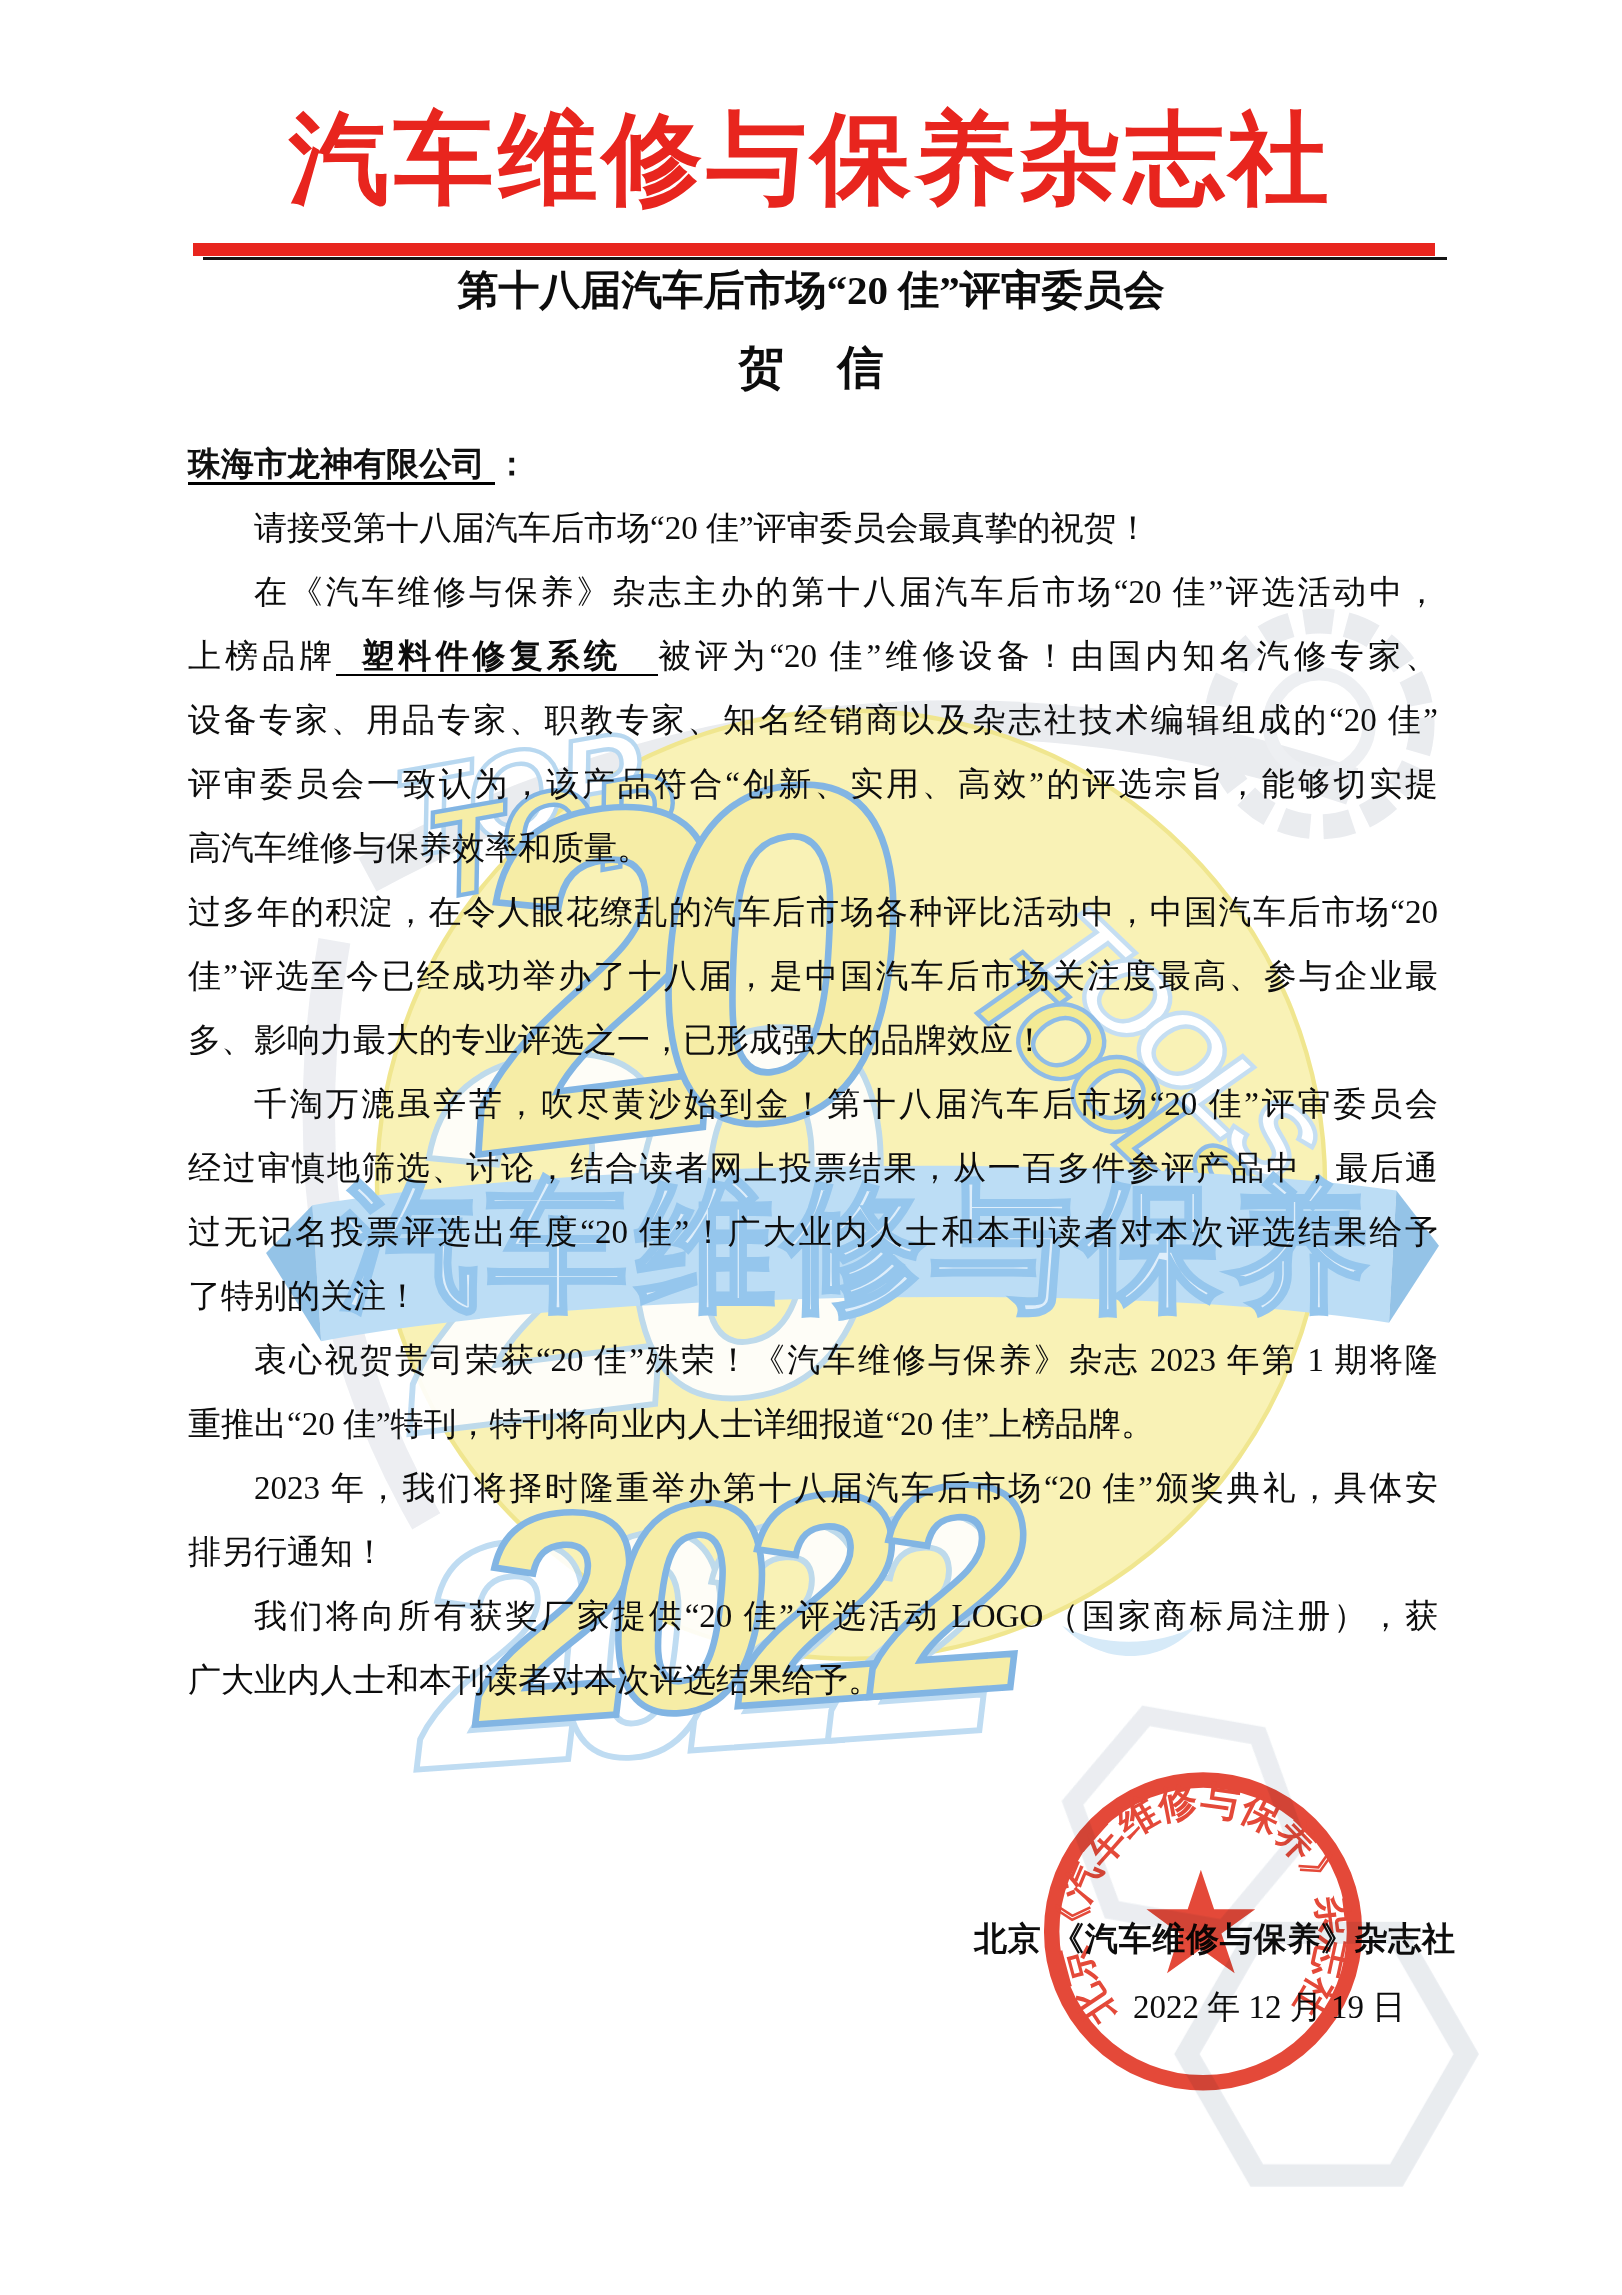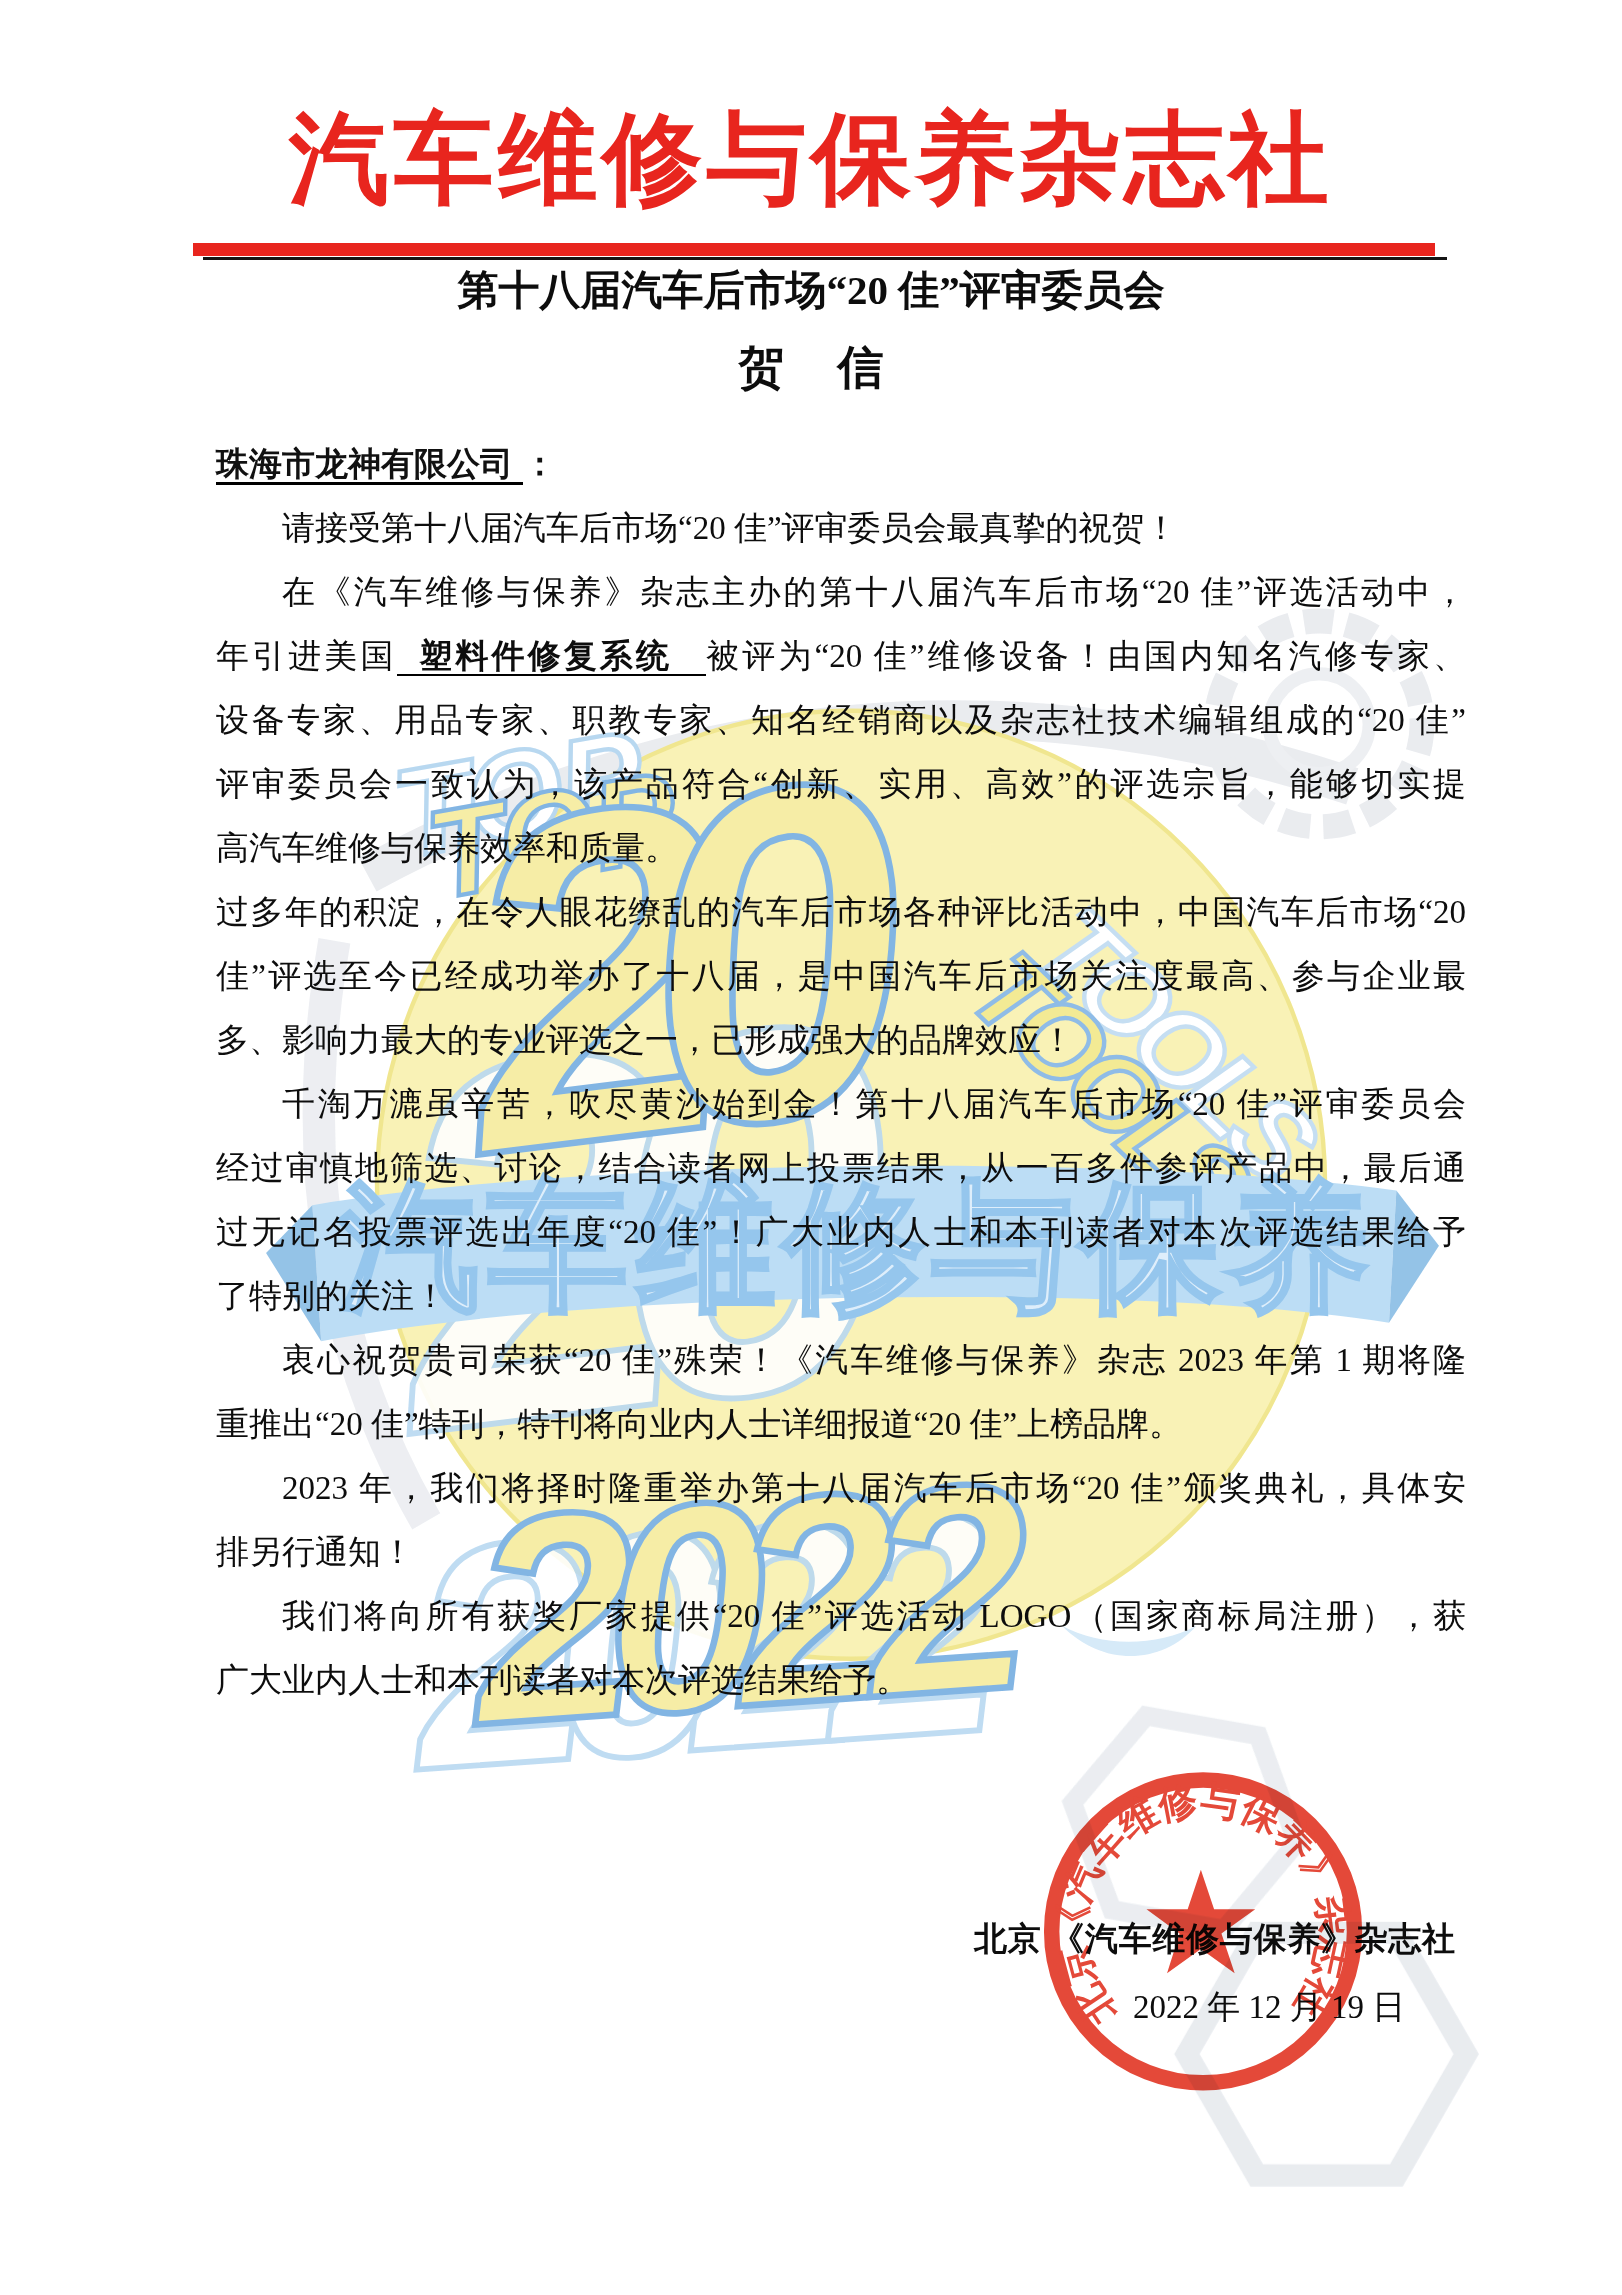--- a/index.html
+++ b/index.html
@@ -11,21 +11,21 @@
              font-family:"Liberation Serif","DejaVu Serif",serif;}
   .red-rule{position:absolute;top:243px;left:193px;width:1242px;height:12.5px;background:#e8251e;}
   .black-rule{position:absolute;top:257px;left:203px;width:1244px;height:2.9px;background:#151515;}
   .committee{position:absolute;top:266px;left:0;width:100%;text-align:center;
              font-size:41px;font-weight:bold;line-height:49px;color:#0d0d0d;
              font-family:Liberation Serif, serif;}
   .doc-title{position:absolute;top:341px;left:0;width:100%;text-align:center;
              font-size:46px;font-weight:bold;line-height:53px;color:#0d0d0d;word-spacing:40px;
              font-family:"Liberation Sans","DejaVu Sans",sans-serif;}
   
-  .body-block{position:absolute;top:432px;left:188px;width:1250px;z-index:2;margin-left:28px;}
+  .body-block{position:absolute;top:432px;left:188px;width:1250px;z-index:2;}
   .line{height:64px;line-height:64px;font-size:33px;color:#0d0d0d;}
   .line.ind{text-indent:66px;}
   .line.j{text-align:justify;text-align-last:justify;}
   .sal{height:64px;line-height:64px;font-size:33px;}
   .sal-name{font-weight:bold;border-bottom:3.7px solid #000;padding-right:10.3px;}
   .sal-colon{font-weight:bold;}
   .ul{border-bottom:2.9px solid #000;font-weight:bold;}
   
   .sig-org{position:absolute;top:1917px;left:974px;z-index:2;font-size:33px;font-weight:bold;
            letter-spacing:0.7px;font-family:"Liberation Sans","DejaVu Sans",sans-serif;color:#0d0d0d;}
@@ -79,21 +79,21 @@
   <div class="black-rule"></div>
   <div class="committee">第十八届汽车后市场“20 佳”评审委员会</div>
   <div class="doc-title">贺 信</div>
 
   <div class="body-block" id="body-lines">
     <div class="sal">
       <span class="sal-name">珠海市龙神有限公司</span><span class="sal-colon">：</span>
     </div>
   <div class="line ind"><span>请接受第十八届汽车后市场“20 佳”评审委员会最真挚的祝贺！</span></div>
       <div class="line ind j"><span>在《汽车维修与保养》杂志主办的第十八届汽车后市场“20 佳”评选活动中，</span></div>
-      <div class="line j"><span>年引进美国</span><span class="ul">&nbsp;&nbsp;塑料件修复系统&nbsp;&nbsp;&nbsp;</span><span>被评为“20 佳”维修设备！由国内知名汽修专家、</span></div>
+      <div class="line j"><span>上榜品牌</span><span class="ul">&nbsp;&nbsp;塑料件修复系统&nbsp;&nbsp;&nbsp;</span><span>被评为“20 佳”维修设备！由国内知名汽修专家、</span></div>
       <div class="line j"><span>设备专家、用品专家、职教专家、知名经销商以及杂志社技术编辑组成的“20 佳”</span></div>
       <div class="line j"><span>评审委员会一致认为，该产品符合“创新、实用、高效”的评选宗旨，能够切实提</span></div>
       <div class="line"><span>高汽车维修与保养效率和质量。</span></div>
       <div class="line j"><span>过多年的积淀，在令人眼花缭乱的汽车后市场各种评比活动中，中国汽车后市场“20</span></div>
       <div class="line j"><span>佳”评选至今已经成功举办了十八届，是中国汽车后市场关注度最高、参与企业最</span></div>
       <div class="line"><span>多、影响力最大的专业评选之一，已形成强大的品牌效应！</span></div>
       <div class="line ind j"><span>千淘万漉虽辛苦，吹尽黄沙始到金！第十八届汽车后市场“20 佳”评审委员会</span></div>
       <div class="line j"><span>经过审慎地筛选、讨论，结合读者网上投票结果，从一百多件参评产品中，最后通</span></div>
       <div class="line j"><span>过无记名投票评选出年度“20 佳”！广大业内人士和本刊读者对本次评选结果给予</span></div>
       <div class="line"><span>了特别的关注！</span></div>

